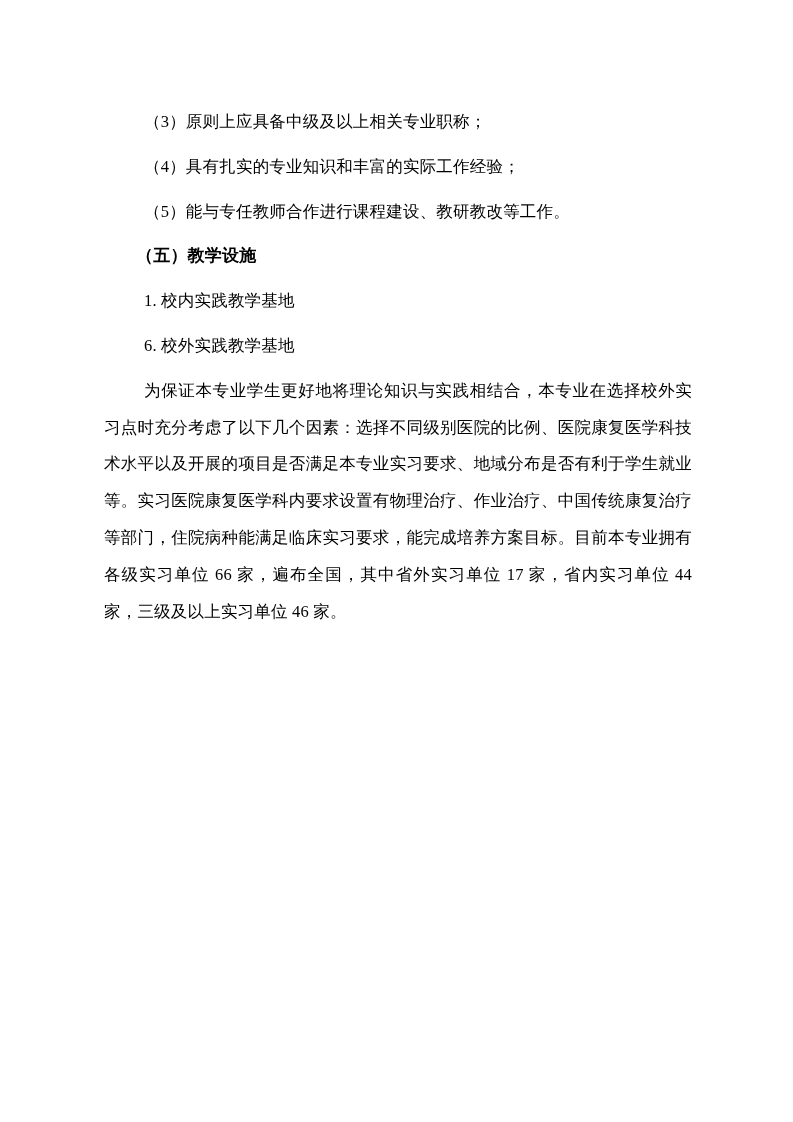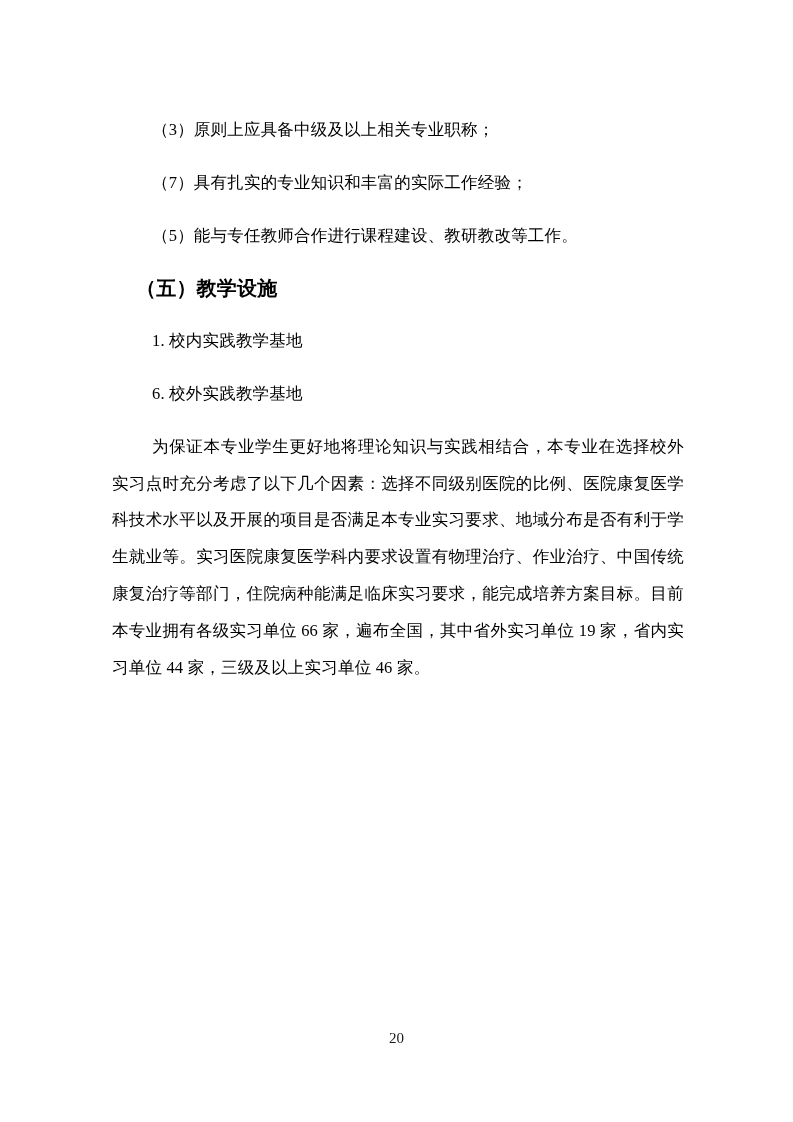--- a/index.html
+++ b/index.html
@@ -20,51 +20,50 @@
     position: absolute;
     left: 96px;
     top: 96px;
     width: 604px;
     font-size: 16.5px;
     line-height: 36.8px;
     text-align: justify;
     letter-spacing: 0.2px;
   }
   .para {
-    margin: 16px;
+    margin: 8px;
     padding: 0;
     text-indent: 40px;
     font-weight: normal;
     font-family: Liberation Serif, serif;
   }
   .heading {
     margin: 0;
     padding: 0;
     text-indent: 40px;
-    font-size: 20px;
+    font-size: 17px;
     font-weight: bold;
   }
   .page-number {
     position: absolute;
     top: 1028px;
     left: 0;
     width: 100%;
     text-align: center;
     font-size: 15px;
     line-height: 20px;
     color: #1a1a1a;
   }
 </style>
 </head>
 <body>
 
 <div class="page">
   <main class="text-block">
     <p class="para">（3）原则上应具备中级及以上相关专业职称；</p>
-    <p class="para">（7）具有扎实的专业知识和丰富的实际工作经验；</p>
+    <p class="para">（4）具有扎实的专业知识和丰富的实际工作经验；</p>
     <p class="para">（5）能与专任教师合作进行课程建设、教研教改等工作。</p>
     <h2 class="heading">（五）教学设施</h2>
     <p class="para">1. 校内实践教学基地</p>
     <p class="para">6. 校外实践教学基地</p>
-    <p class="para">为保证本专业学生更好地将理论知识与实践相结合，本专业在选择校外实习点时充分考虑了以下几个因素：选择不同级别医院的比例、医院康复医学科技术水平以及开展的项目是否满足本专业实习要求、地域分布是否有利于学生就业等。实习医院康复医学科内要求设置有物理治疗、作业治疗、中国传统康复治疗等部门，住院病种能满足临床实习要求，能完成培养方案目标。目前本专业拥有各级实习单位 66 家，遍布全国，其中省外实习单位 19 家，省内实习单位 44 家，三级及以上实习单位 46 家。</p>
+    <p class="para">为保证本专业学生更好地将理论知识与实践相结合，本专业在选择校外实习点时充分考虑了以下几个因素：选择不同级别医院的比例、医院康复医学科技术水平以及开展的项目是否满足本专业实习要求、地域分布是否有利于学生就业等。实习医院康复医学科内要求设置有物理治疗、作业治疗、中国传统康复治疗等部门，住院病种能满足临床实习要求，能完成培养方案目标。目前本专业拥有各级实习单位 66 家，遍布全国，其中省外实习单位 17 家，省内实习单位 44 家，三级及以上实习单位 46 家。</p>
   </main>
-  <footer class="page-number">20</footer>
 </div>
 
 </body></html>

